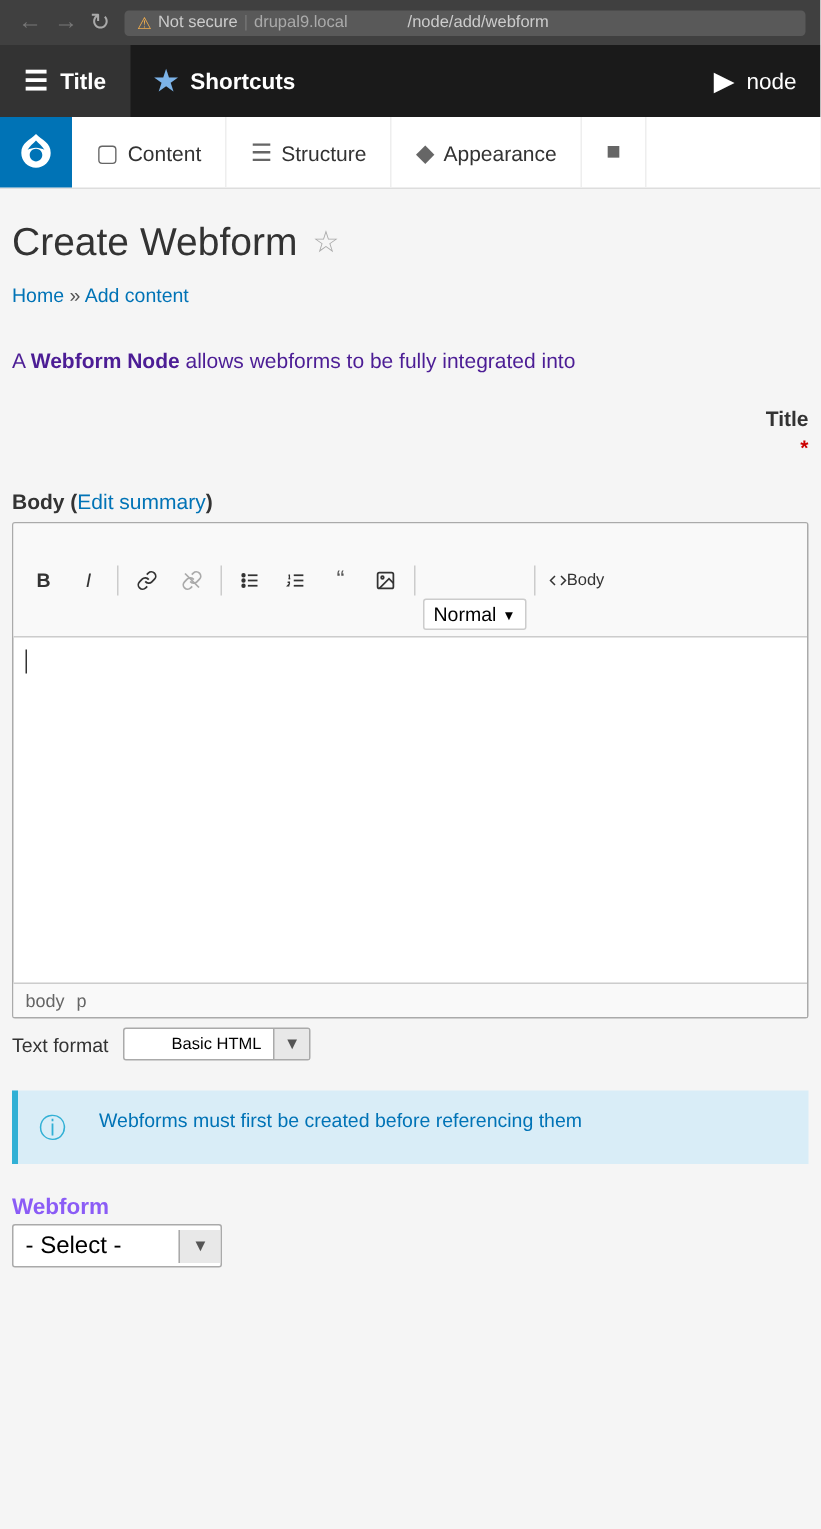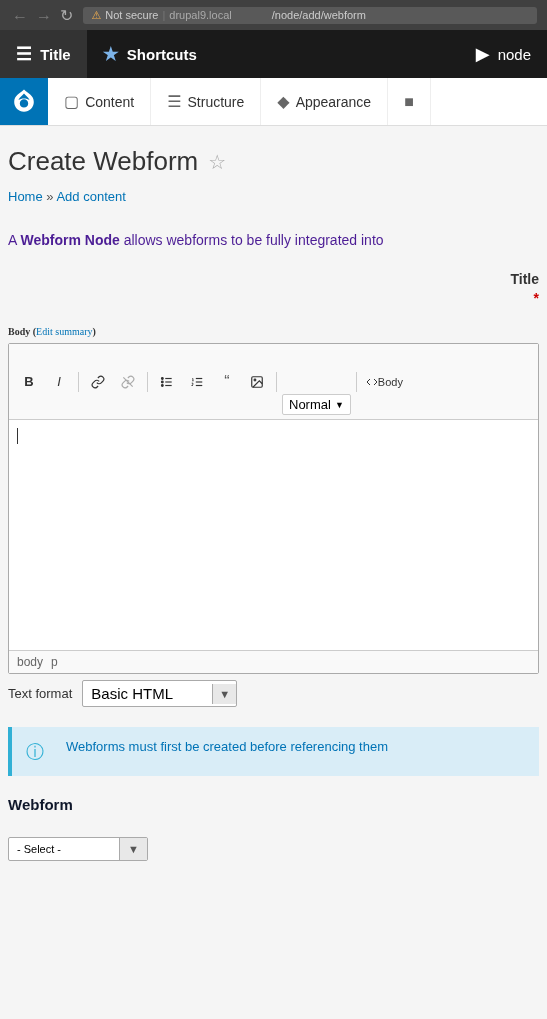--- a/index.html
+++ b/index.html
@@ -162,25 +162,24 @@
       border: 1px solid #aaa;
       border-radius: 2px;
       padding: 6px 8px;
       font-size: 14px;
       color: #555;
       background: #fff;
     }
 
     
     .body-label {
-      font-size: 10px;
+      font-size: 14px;
       font-weight: bold;
       color: #333;
       margin-bottom: 6px;
-      font-family: Liberation Serif, serif;
     }
     .body-label a { color: #0073b6; text-decoration: none; font-weight: normal; }
 
     .editor-wrapper {
       border: 1px solid #aaa;
       border-radius: 2px;
       background: #fff;
     }
     .editor-toolbar {
       border-bottom: 1px solid #ccc;
@@ -263,24 +262,25 @@
       align-items: center;
       border: 1px solid #aaa;
       border-radius: 2px;
       background: #fff;
       overflow: hidden;
     }
     .format-select select {
       border: none;
       background: transparent;
       padding: 4px 8px;
-      font-size: 15px;
+      font-size: 11px;
       cursor: pointer;
       outline: none;
       appearance: none;
+      text-align: right;
       -webkit-appearance: none;
     }
     .format-select-arrow {
       padding: 4px 6px;
       background: #e8e8e8;
       border-left: 1px solid #aaa;
       color: #555;
       font-size: 11px;
       cursor: pointer;
     }
@@ -298,37 +298,37 @@
       color: #333;
     }
     .info-icon { color: #31b0d5; font-size: 18px; flex-shrink: 0; margin-top: 1px; }
     .info-text { color: #0073b6; margin-left: 12px; }
 
     
     .webform-section { margin-bottom: 20px; }
     .webform-label {
       font-size: 15px;
       font-weight: bold;
-      color: #0f172a;
-      margin-bottom: 24px;
+      color: #8b5cf6;
+      margin-bottom: 3px;
     }
     .select-dropdown {
       display: flex;
       align-items: center;
       border: 1px solid #aaa;
       border-radius: 2px;
       background: #fff;
       overflow: hidden;
       width: 140px;
     }
     .select-dropdown select {
       border: none;
       background: transparent;
       padding: 5px 8px;
-      font-size: 11px;
+      font-size: 16px;
       cursor: pointer;
       outline: none;
       appearance: none;
       -webkit-appearance: none;
       flex: 1;
     }
     .select-dropdown-arrow {
       padding: 5px 8px;
       background: #e8e8e8;
       border-left: 1px solid #aaa;

